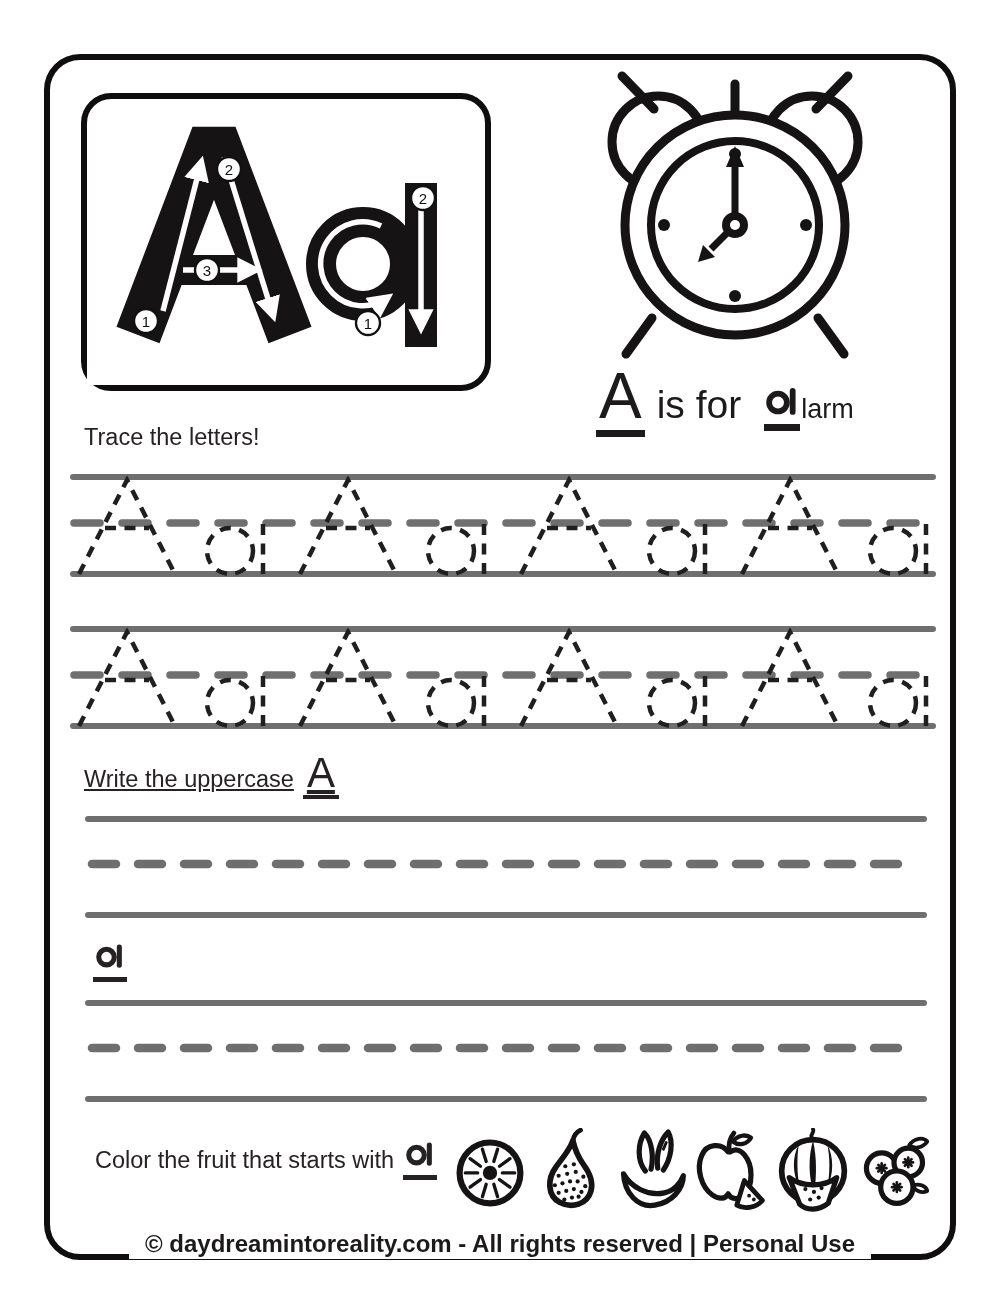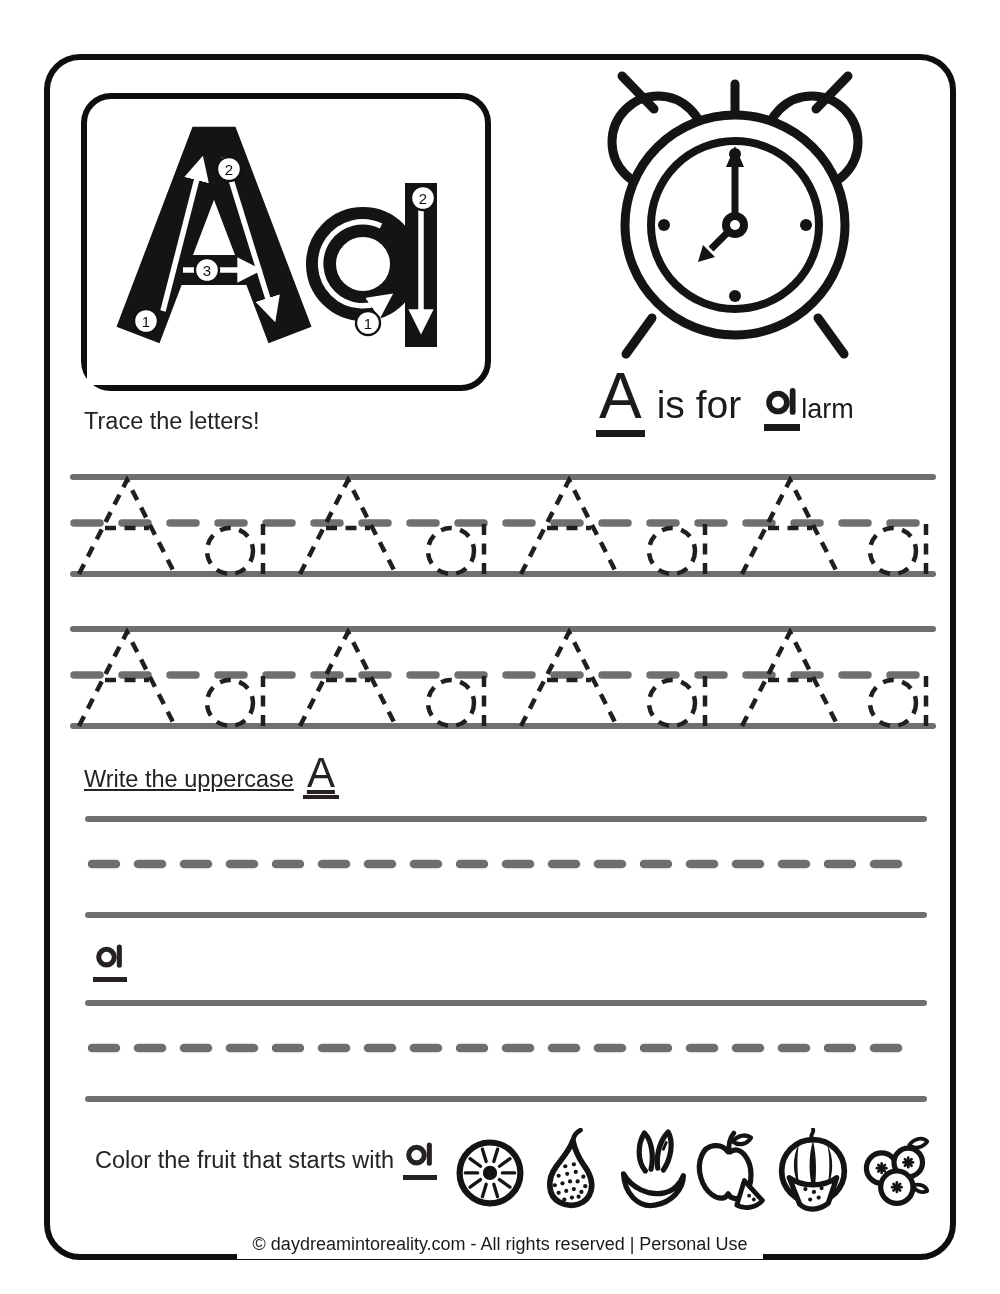--- a/index.html
+++ b/index.html
@@ -32,21 +32,21 @@
   .tls{fill:none;stroke:#1f1f1f;stroke-width:4.5;stroke-dasharray:11 8.5;}
   .wline{position:absolute;left:85px;width:842px;height:6px;background:#6f6f6f;border-radius:3px;}
   .wline-d{position:absolute;left:85px;}
   
   .fruits{position:absolute;left:452px;top:1124px;width:480px;height:94px;display:flex;
           align-items:center;justify-content:space-between;}
   .fruit{width:76px;height:86px;}
   .fo{fill:none;stroke:#151313;stroke-linecap:round;stroke-linejoin:round;}
   
   .footer{position:absolute;left:0;right:0;top:1229px;text-align:center;z-index:5;}
-  .footer span{display:inline-block;background:#fff;padding:0 16px;font-size:18px;color:#1d1a1b;line-height:30px;}
+  .footer span{display:inline-block;background:#fff;padding:0 16px;font-size:24px;color:#1d1a1b;line-height:30px;font-weight:bold;}
 </style>
 </head>
 <body>
 
 <div id="page">
 
   <div class="frame"></div>
 
   <div class="card">
     <svg width="398" height="286" viewBox="0 0 398 286">
@@ -128,21 +128,21 @@
     <span class="cap-mid">is for</span>
     <span class="cap-a" aria-label="a">
       <svg width="32" height="38" viewBox="0 0 36 36">
           <circle cx="13.5" cy="22" r="10" fill="none" stroke="#1d1a1b" stroke-width="6.5"></circle>
           <line x1="30" y1="9" x2="30" y2="32.5" stroke="#1d1a1b" stroke-width="6.5" stroke-linecap="round"></line>
         </svg>
     </span>
     <span class="cap-rest">larm</span>
   </div>
 
-  <div class="sec-label" style="left:84px;top:408px;text-align:center;">Trace the letters!</div>
+  <div class="sec-label" style="left:84px;top:424px;text-align:center;">Trace the letters!</div>
 
   <div class="trace-row" style="top:472px;">
     <div class="gl-solid" style="top:2px;"></div>
     <svg class="gl-mid" width="866" height="10">
         <line x1="4" y1="5" x2="862" y2="5" stroke="#6f6f6f" stroke-width="7.5" stroke-dasharray="26 22" stroke-linecap="round"></line>
       </svg>
     <div class="gl-solid" style="top:99px;"></div>
     <div class="letters">
         <svg width="110" height="101" viewBox="0 0 110 101">
           <path class="tls" d="M7,98 L55,4 L103,98"></path>

